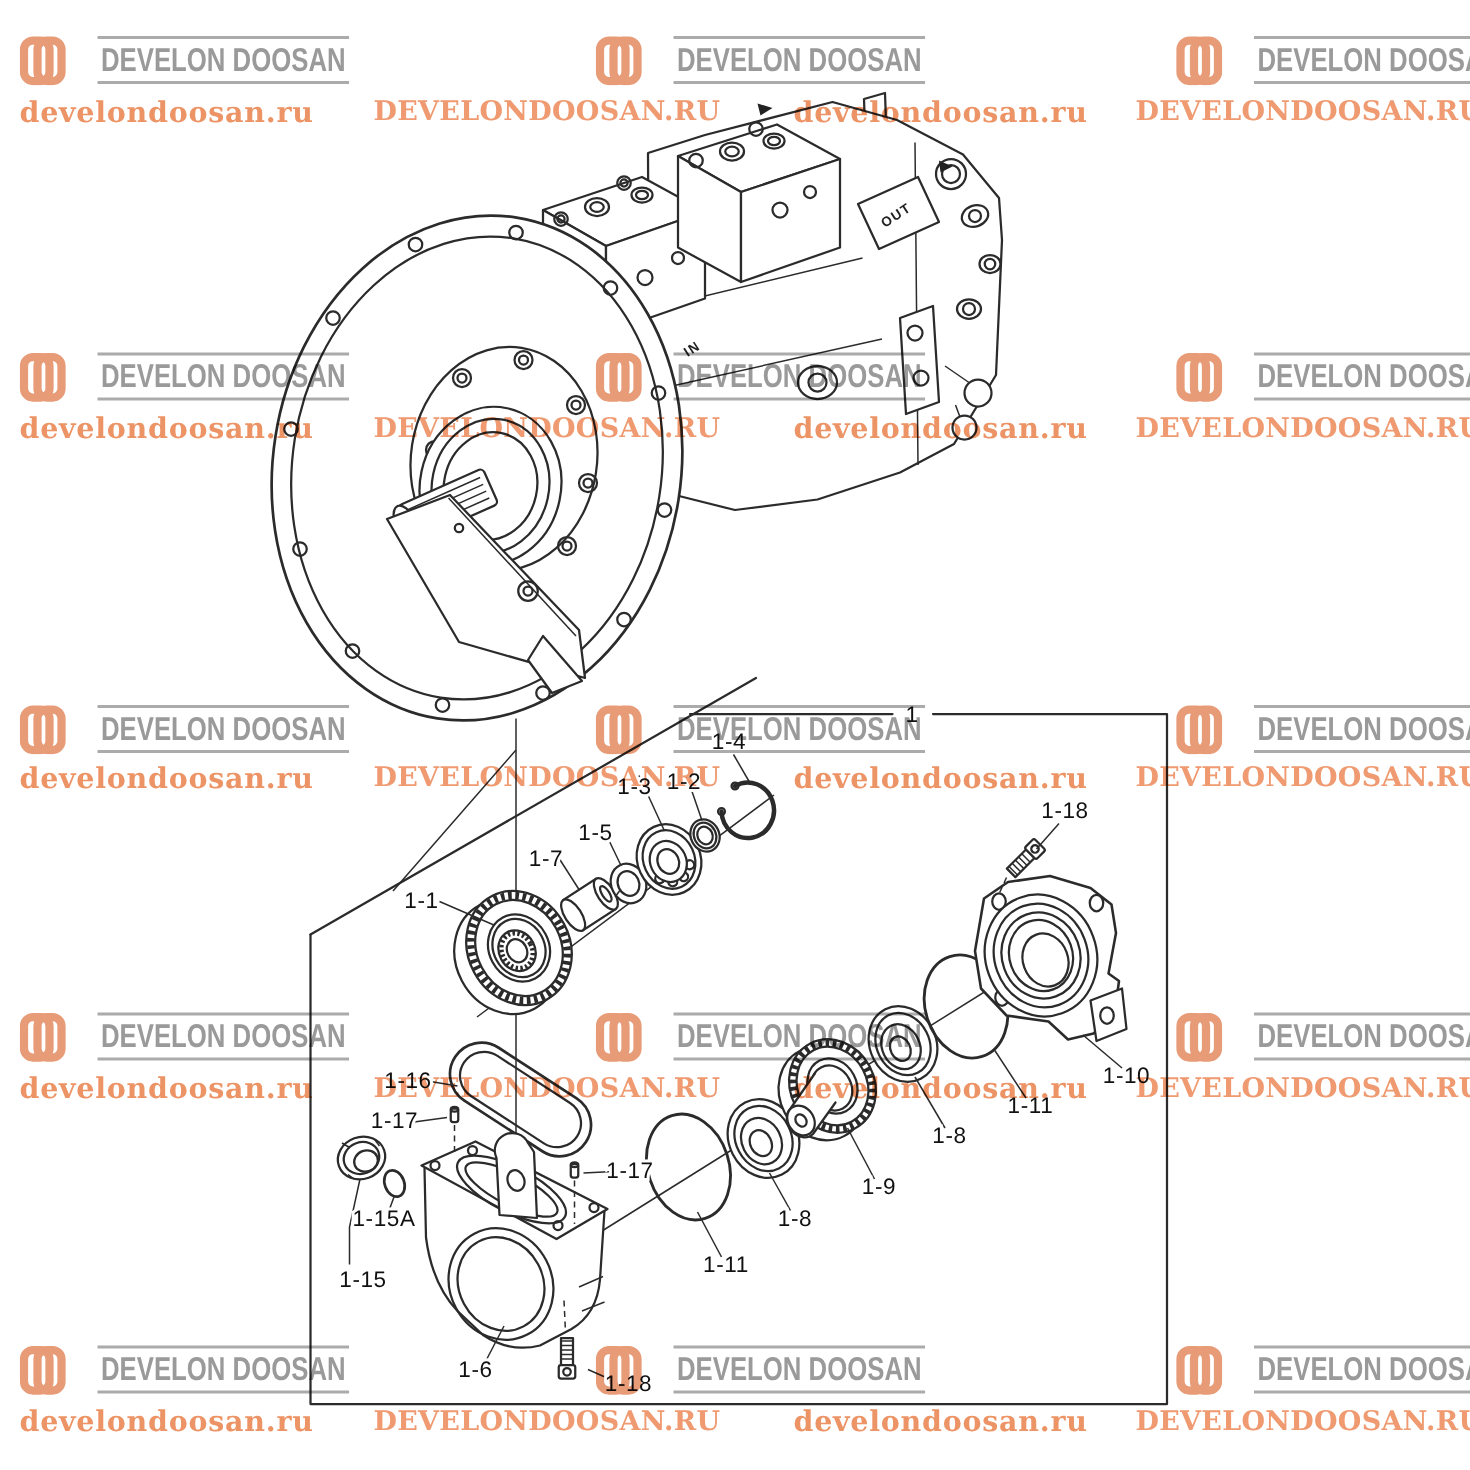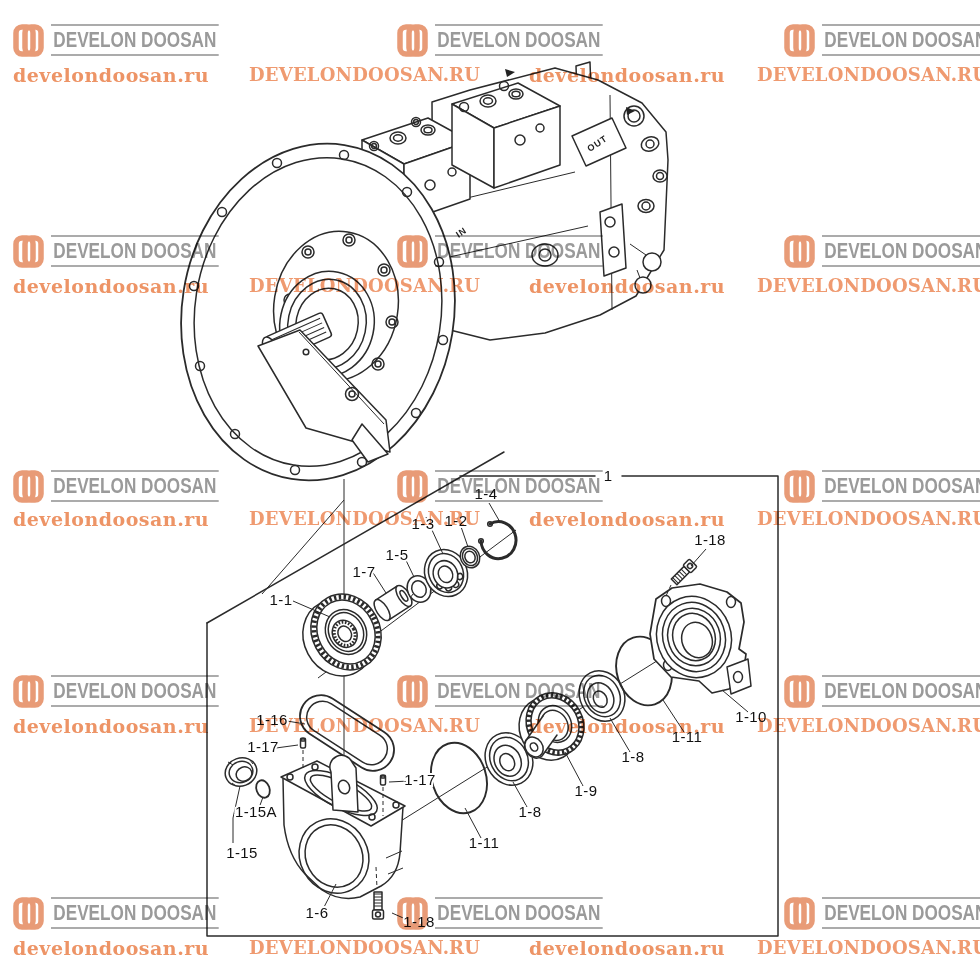--- a/index.html
+++ b/index.html
@@ -1,21 +1,21 @@
 <!DOCTYPE html>
 <html><head>
 <meta charset="utf-8">
 <style>
   html,body{margin:0;padding:0;background:#ffffff;}
   #stage{position:relative;width:980px;height:980px;background:#fff;overflow:hidden;
          font-family:"Liberation Sans",sans-serif;}
   #art{position:absolute;left:0;top:0;}
   
   #wm{position:absolute;left:0;top:0;width:980px;height:980px;mix-blend-mode:multiply;pointer-events:none;}
-  .wm-logo{position:absolute;display:flex;align-items:center;gap:7px;height:36px;justify-content:flex-end;}
+  .wm-logo{position:absolute;display:flex;align-items:center;gap:21px;height:36px;justify-content:flex-end;}
   .wm-logo .txt{color:#9a9a9a;font-weight:bold;font-size:22px;letter-spacing:0px;
       border-top:2px solid #ababab;border-bottom:2px solid #ababab;padding:0 3px;line-height:28px;
       transform:scaleX(0.78);transform-origin:left center;white-space:nowrap;
       font-family:"Liberation Sans",sans-serif;}
   .wm-url{position:absolute;font-family:"DejaVu Serif",serif;font-weight:bold;white-space:nowrap;}
   .wm-url.lower{font-size:19px;color:#ed9466;letter-spacing:0.5px;}
   .wm-url.upper{font-size:18px;color:#ef9a70;letter-spacing:0.2px;}
   
   .ln{stroke:#2b2b2b;stroke-width:1.5;fill:none;stroke-linecap:round;stroke-linejoin:round;}
   .lnw{stroke:#2b2b2b;stroke-width:1.5;fill:#ffffff;stroke-linecap:round;stroke-linejoin:round;}

